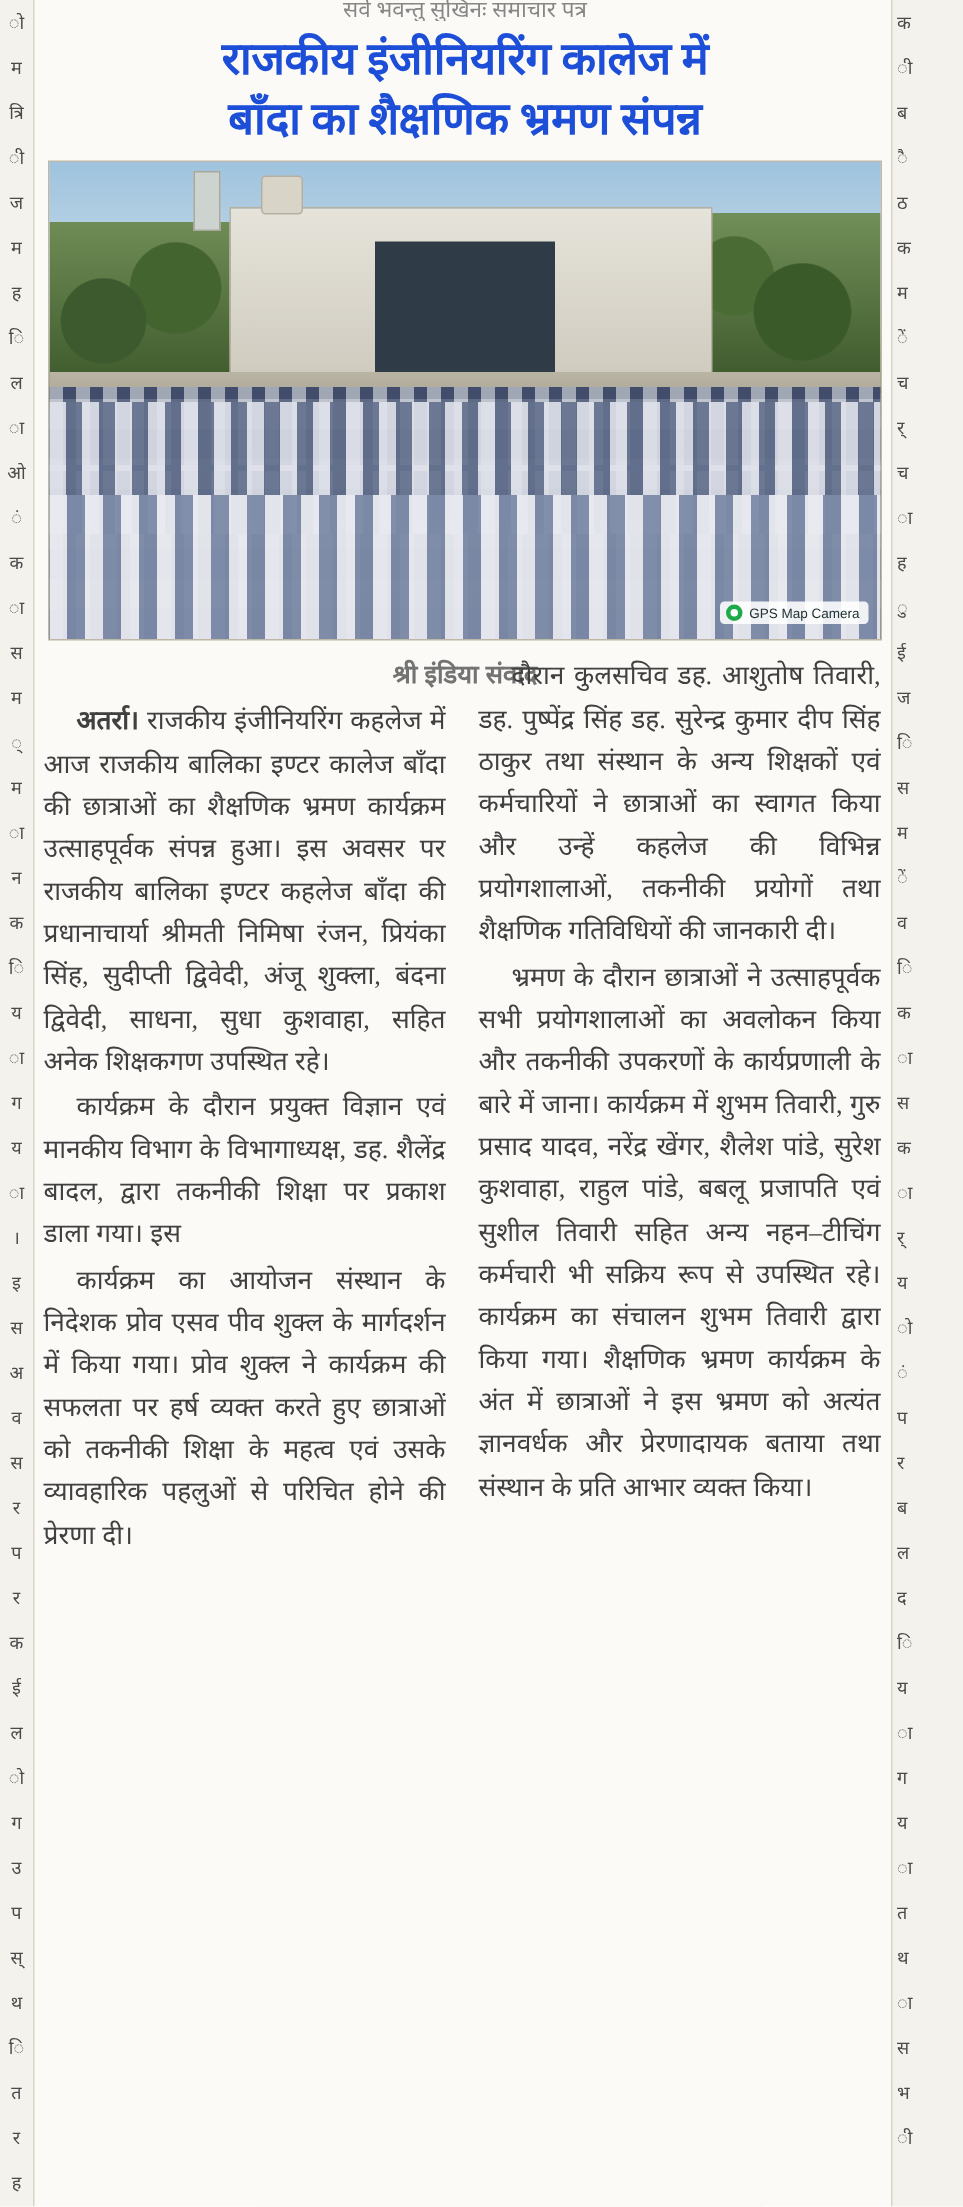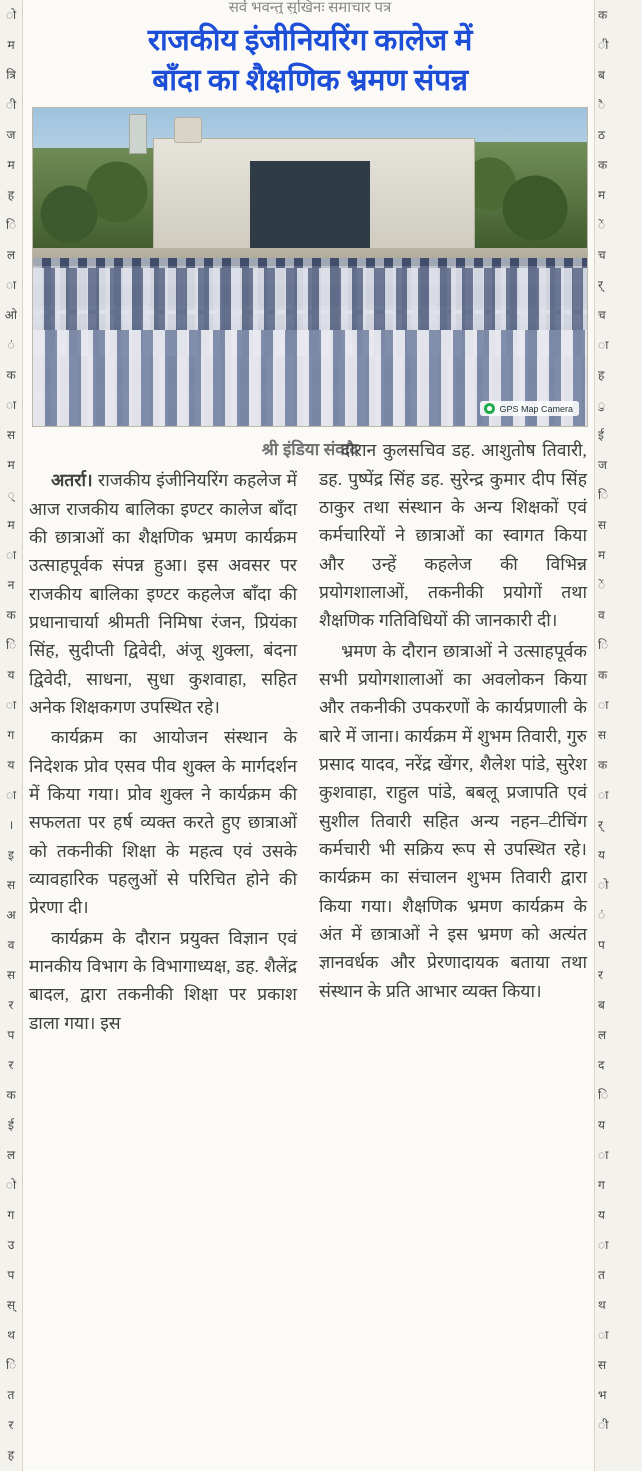--- a/index.html
+++ b/index.html
@@ -331,22 +331,22 @@
         <span class="dot"></span>
         <span>GPS Map Camera</span>
       </div>
     </div>
 
     <div class="byline">श्री इंडिया संवाद</div>
 
     <div class="cols">
       <div class="col left-col" id="col-left">
           <p style="text-indent: 22px;"><span class="lead">अतर्रा।</span><span> राजकीय इंजीनियरिंग कहलेज  में आज राजकीय बालिका इण्टर कालेज बाँदा की छात्राओं का शैक्षणिक भ्रमण कार्यक्रम उत्साहपूर्वक संपन्न हुआ। इस अवसर पर राजकीय बालिका इण्टर कहलेज बाँदा की प्रधानाचार्या श्रीमती निमिषा रंजन, प्रियंका सिंह, सुदीप्ती द्विवेदी, अंजू शुक्ला, बंदना द्विवेदी, साधना, सुधा कुशवाहा, सहित अनेक शिक्षकगण उपस्थित रहे।</span></p>
+          <p class="indent"><span>कार्यक्रम के दौरान प्रयुक्त विज्ञान एवं मानकीय विभाग के विभागाध्यक्ष, डह. शैलेंद्र बादल, द्वारा तकनीकी शिक्षा पर प्रकाश डाला गया। इस</span></p>
           <p class="indent"><span>कार्यक्रम का आयोजन संस्थान के निदेशक प्रोव एसव पीव शुक्ल के मार्गदर्शन में किया गया। प्रोव शुक्ल ने कार्यक्रम की सफलता पर हर्ष व्यक्त करते हुए छात्राओं को तकनीकी शिक्षा के महत्व एवं उसके व्यावहारिक पहलुओं से परिचित होने की प्रेरणा दी।</span></p>
-          <p class="indent"><span>कार्यक्रम के दौरान प्रयुक्त विज्ञान एवं मानकीय विभाग के विभागाध्यक्ष, डह. शैलेंद्र बादल, द्वारा तकनीकी शिक्षा पर प्रकाश डाला गया। इस</span></p>
         </div>
       <div class="col right-col" id="col-right">
           <p class="indent"><span>दौरान कुलसचिव डह. आशुतोष तिवारी, डह. पुष्पेंद्र सिंह डह. सुरेन्द्र कुमार दीप सिंह ठाकुर तथा संस्थान के अन्य शिक्षकों एवं कर्मचारियों ने छात्राओं का स्वागत किया और उन्हें कहलेज की विभिन्न प्रयोगशालाओं, तकनीकी प्रयोगों तथा शैक्षणिक गतिविधियों की जानकारी दी।</span></p>
           <p class="indent"><span>भ्रमण के दौरान छात्राओं ने उत्साहपूर्वक सभी प्रयोगशालाओं का अवलोकन किया और तकनीकी उपकरणों के कार्यप्रणाली के बारे में जाना। कार्यक्रम में  शुभम तिवारी, गुरु प्रसाद यादव, नरेंद्र खेंगर, शैलेश पांडे,  सुरेश कुशवाहा,  राहुल पांडे, बबलू प्रजापति एवं  सुशील तिवारी सहित अन्य नहन–टीचिंग कर्मचारी भी सक्रिय रूप से उपस्थित रहे। कार्यक्रम का संचालन  शुभम तिवारी द्वारा किया गया। शैक्षणिक भ्रमण कार्यक्रम के अंत में छात्राओं ने इस भ्रमण को अत्यंत ज्ञानवर्धक और प्रेरणादायक बताया तथा संस्थान के प्रति आभार व्यक्त किया।</span></p>
         </div>
     </div>
 
   </div>
 </div>
 

